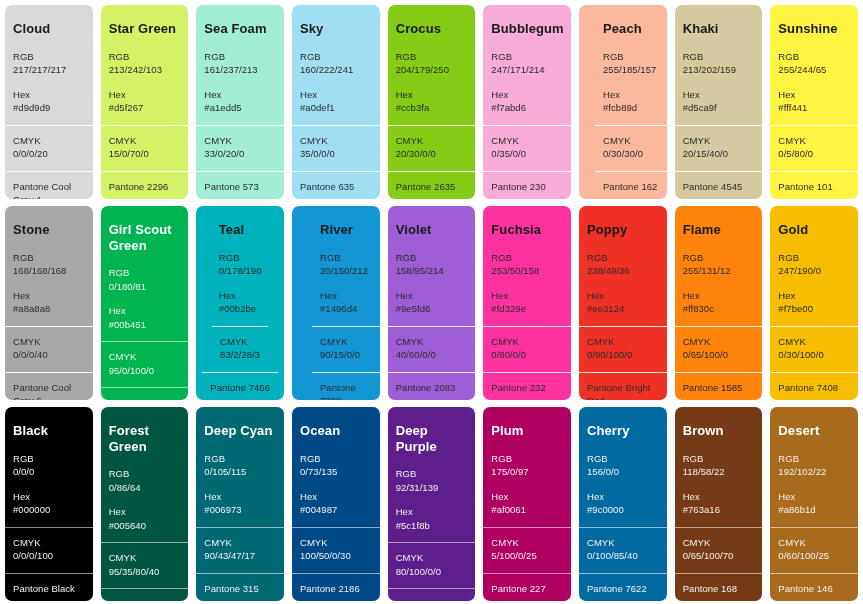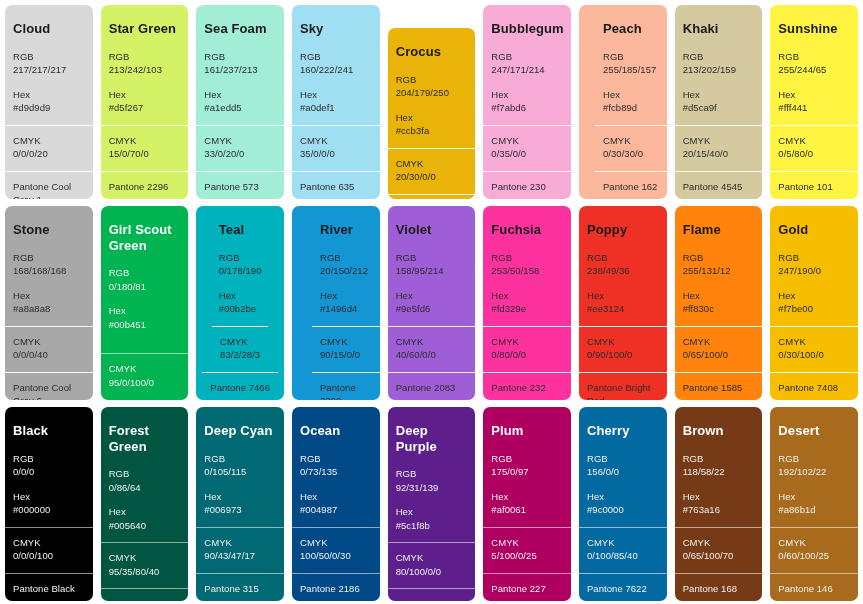--- a/index.html
+++ b/index.html
@@ -188,21 +188,21 @@
       <div class="card-section sec-cmyk">
         <div class="field field-cmyk">
           <span class="field-label">CMYK</span>
           <span class="field-value">35/0/0/0</span>
         </div>
       </div>
       <div class="card-section sec-pantone">
         <div class="field field-pantone">Pantone 635</div>
       </div>
     </div>
-    <div class="swatch-card dark-text" style="background: #eab308; margin-top: 23px;">
+    <div class="swatch-card dark-text" style="background: #84cc16;">
       <div class="card-section sec-primary">
         <div class="color-name">Crocus</div>
         <div class="field field-rgb">
           <span class="field-label">RGB</span>
           <span class="field-value">204/179/250</span>
         </div>
         <div class="field field-hex">
           <span class="field-label">Hex</span>
           <span class="field-value">#ccb3fa</span>
         </div>
@@ -320,21 +320,21 @@
       <div class="card-section sec-cmyk">
         <div class="field field-cmyk">
           <span class="field-label">CMYK</span>
           <span class="field-value">0/0/0/40</span>
         </div>
       </div>
       <div class="card-section sec-pantone">
         <div class="field field-pantone">Pantone Cool Gray 6</div>
       </div>
     </div>
-    <div class="swatch-card light-text" style="background: rgb(0, 180, 81); gap: 12px;">
+    <div class="swatch-card light-text" style="background: rgb(0, 180, 81);">
       <div class="card-section sec-primary">
         <div class="color-name">Girl Scout Green</div>
         <div class="field field-rgb">
           <span class="field-label">RGB</span>
           <span class="field-value">0/180/81</span>
         </div>
         <div class="field field-hex">
           <span class="field-label">Hex</span>
           <span class="field-value">#00b451</span>
         </div>

